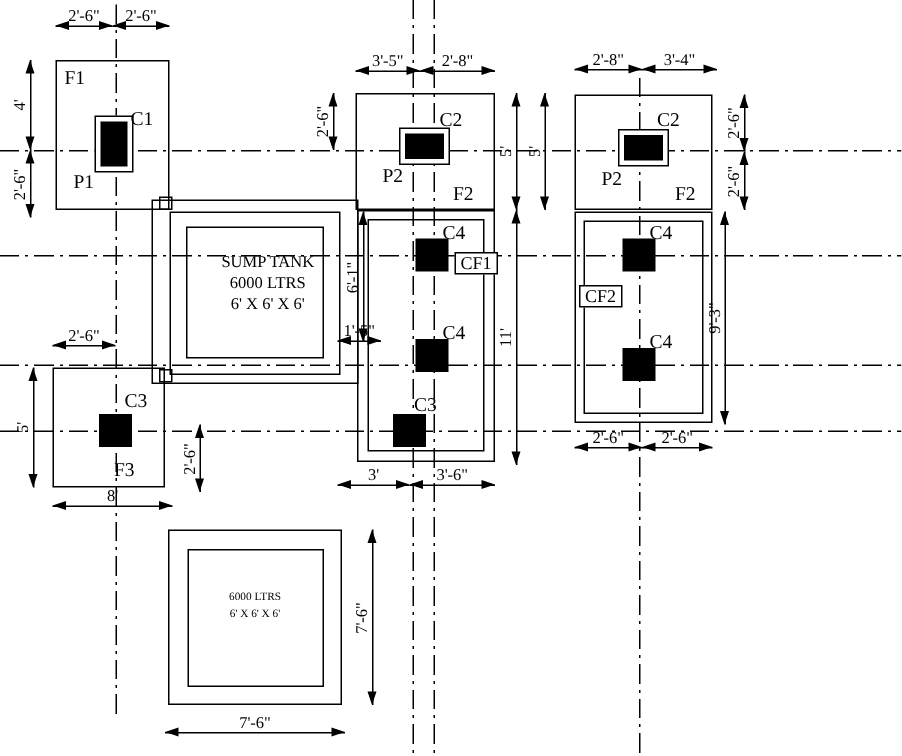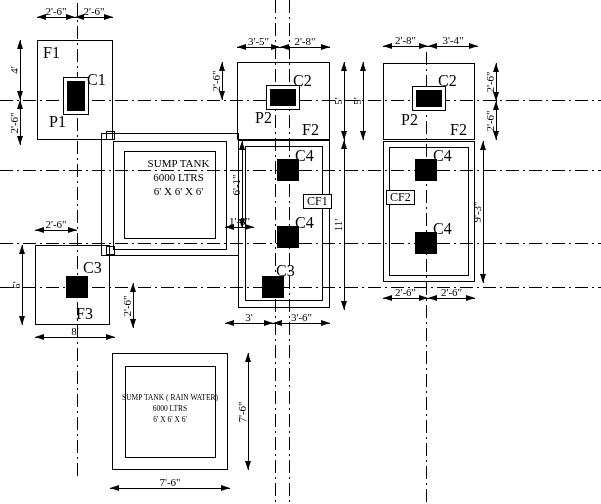--- a/index.html
+++ b/index.html
@@ -3,21 +3,21 @@
 <meta charset="utf-8">
 <style>
   *{box-sizing:border-box;margin:0;padding:0}
   body{background:#fff}
   .canvas{position:relative;width:601px;height:504px;background:#fff;overflow:hidden;
           font-family:"Liberation Serif","DejaVu Serif",serif;color:#000}
   .rect{position:absolute;border:1px solid #000;background:transparent}
   .col{position:absolute;background:#000}
   .ped{position:absolute;border:1px solid #000;background:#fff}
   .ped .inner{position:absolute;left:3px;top:3px;right:3px;bottom:3px;background:#000}
-  .lbl{position:absolute;font-size:16px;line-height:1;white-space:nowrap}
+  .lbl{position:absolute;font-size:13px;line-height:1;white-space:nowrap}
   .clh{position:absolute;height:1px;background:repeating-linear-gradient(to right,#000 0 13px,transparent 13px 17px,#000 17px 19px,transparent 19px 23px)}
   .clv{position:absolute;width:1px;background:repeating-linear-gradient(to bottom,#000 0 13px,transparent 13px 17px,#000 17px 19px,transparent 19px 23px)}
   .dimh{position:absolute;height:0;border-top:1px solid #000}
   .dimh::before,.dimh::after{content:"";position:absolute;top:-4px;width:0;height:0}
   .dimh::before{left:0;border-top:3px solid transparent;border-bottom:3px solid transparent;border-right:9px solid #000}
   .dimh::after{right:0;border-top:3px solid transparent;border-bottom:3px solid transparent;border-left:9px solid #000}
   .dimh>.dl{position:absolute;left:50%;top:-13px;transform:translateX(-50%);font-size:11px;white-space:nowrap;line-height:1.1}
   .dimv{position:absolute;width:0;border-left:1px solid #000}
   .dimv::before,.dimv::after{content:"";position:absolute;left:-4px;width:0;height:0}
   .dimv::before{top:0;border-left:3px solid transparent;border-right:3px solid transparent;border-bottom:9px solid #000}
@@ -106,29 +106,29 @@
   <div class="dimv" style="left:344px;top:140px;height:170px">
       <span class="dl">11'</span>
     </div>
   <div class="dimv" style="left:363px;top:62px;height:78px">
       <span class="dl">5'</span>
     </div>
 
   <div class="rect" style="left:101px;top:133px;width:138px;height:123px"></div>
   <div class="rect" style="left:113px;top:141px;width:114px;height:109px"></div>
   <div class="rect" style="left:124px;top:151px;width:92px;height:88px"></div>
-  <div class="tanktext" style="left:124px;top:156px;width:109px">
+  <div class="tanktext" style="left:124px;top:168px;width:109px">
     <div>SUMP TANK</div>
     <div>6000 LTRS</div>
     <div>6' X 6' X 6'</div>
   </div>
 
   <div class="rect" style="left:238px;top:140px;width:92px;height:168px"></div>
   <div class="rect" style="left:245px;top:146px;width:78px;height:155px"></div>
-  <span class="boxlbl" style="left:303px;top:194px">CF1</span>
+  <span class="boxlbl" style="left:303px;top:168px">CF1</span>
   <div class="col" style="left:277px;top:159px;width:22px;height:22px"></div>
   <span class="lbl" style="left:295px;top:148px">C4</span>
   <div class="col" style="left:277px;top:226px;width:22px;height:22px"></div>
   <span class="lbl" style="left:295px;top:215px">C4</span>
   <div class="col" style="left:262px;top:276px;width:22px;height:22px"></div>
   <span class="lbl" style="left:276px;top:263px">C3</span>
   <div class="dimv" style="left:242px;top:141px;height:87px">
       <span class="dl">6'-1"</span>
     </div>
   <div class="dimh" style="left:225px;top:227px;width:29px">
@@ -172,21 +172,20 @@
   <div class="dimv" style="left:133px;top:283px;height:45px">
       <span class="dl">2'-6"</span>
     </div>
   <div class="dimh" style="left:35px;top:337px;width:80px">
       <span class="dl">8'</span>
     </div>
 
   <div class="rect" style="left:112px;top:353px;width:116px;height:117px"></div>
   <div class="rect" style="left:125px;top:366px;width:91px;height:92px"></div>
   <div class="tanktext small" style="left:113px;top:392px;width:114px">
-    <div>SUMP TANK ( RAIN WATER)</div>
     <div>6000 LTRS</div>
     <div>6' X 6' X 6'</div>
   </div>
   <div class="dimh" style="left:110px;top:488px;width:120px">
       <span class="dl">7'-6"</span>
     </div>
   <div class="dimv" style="left:248px;top:353px;height:117px">
       <span class="dl">7'-6"</span>
     </div>
 

